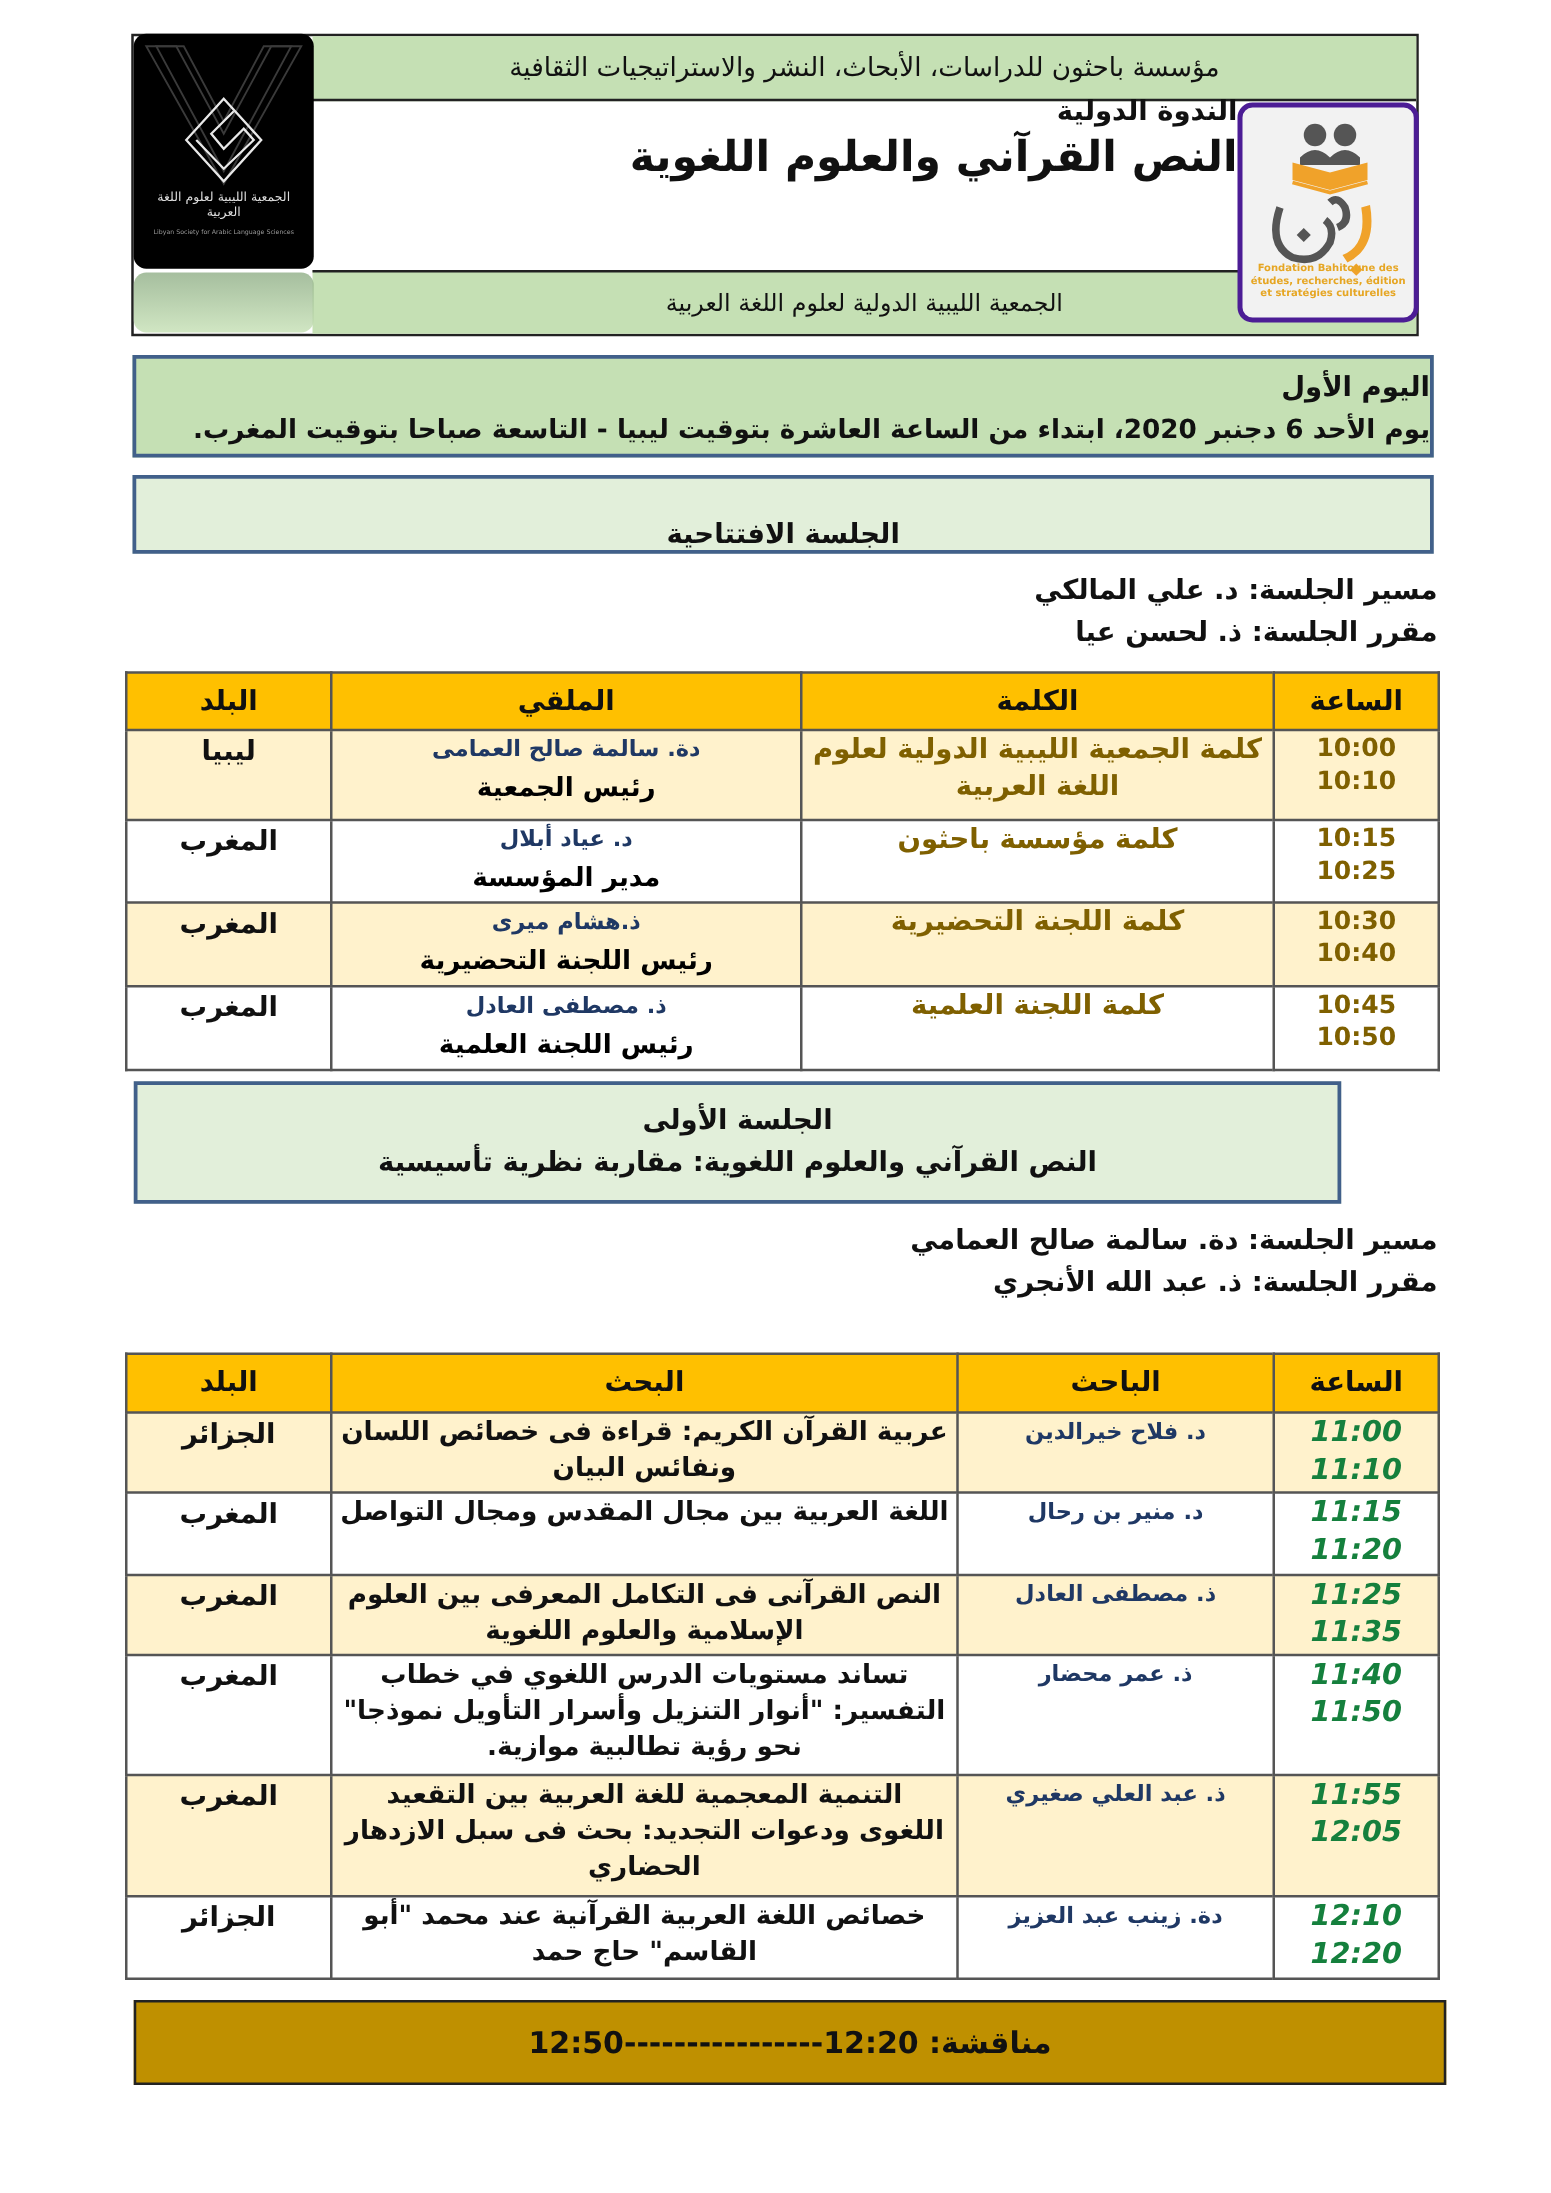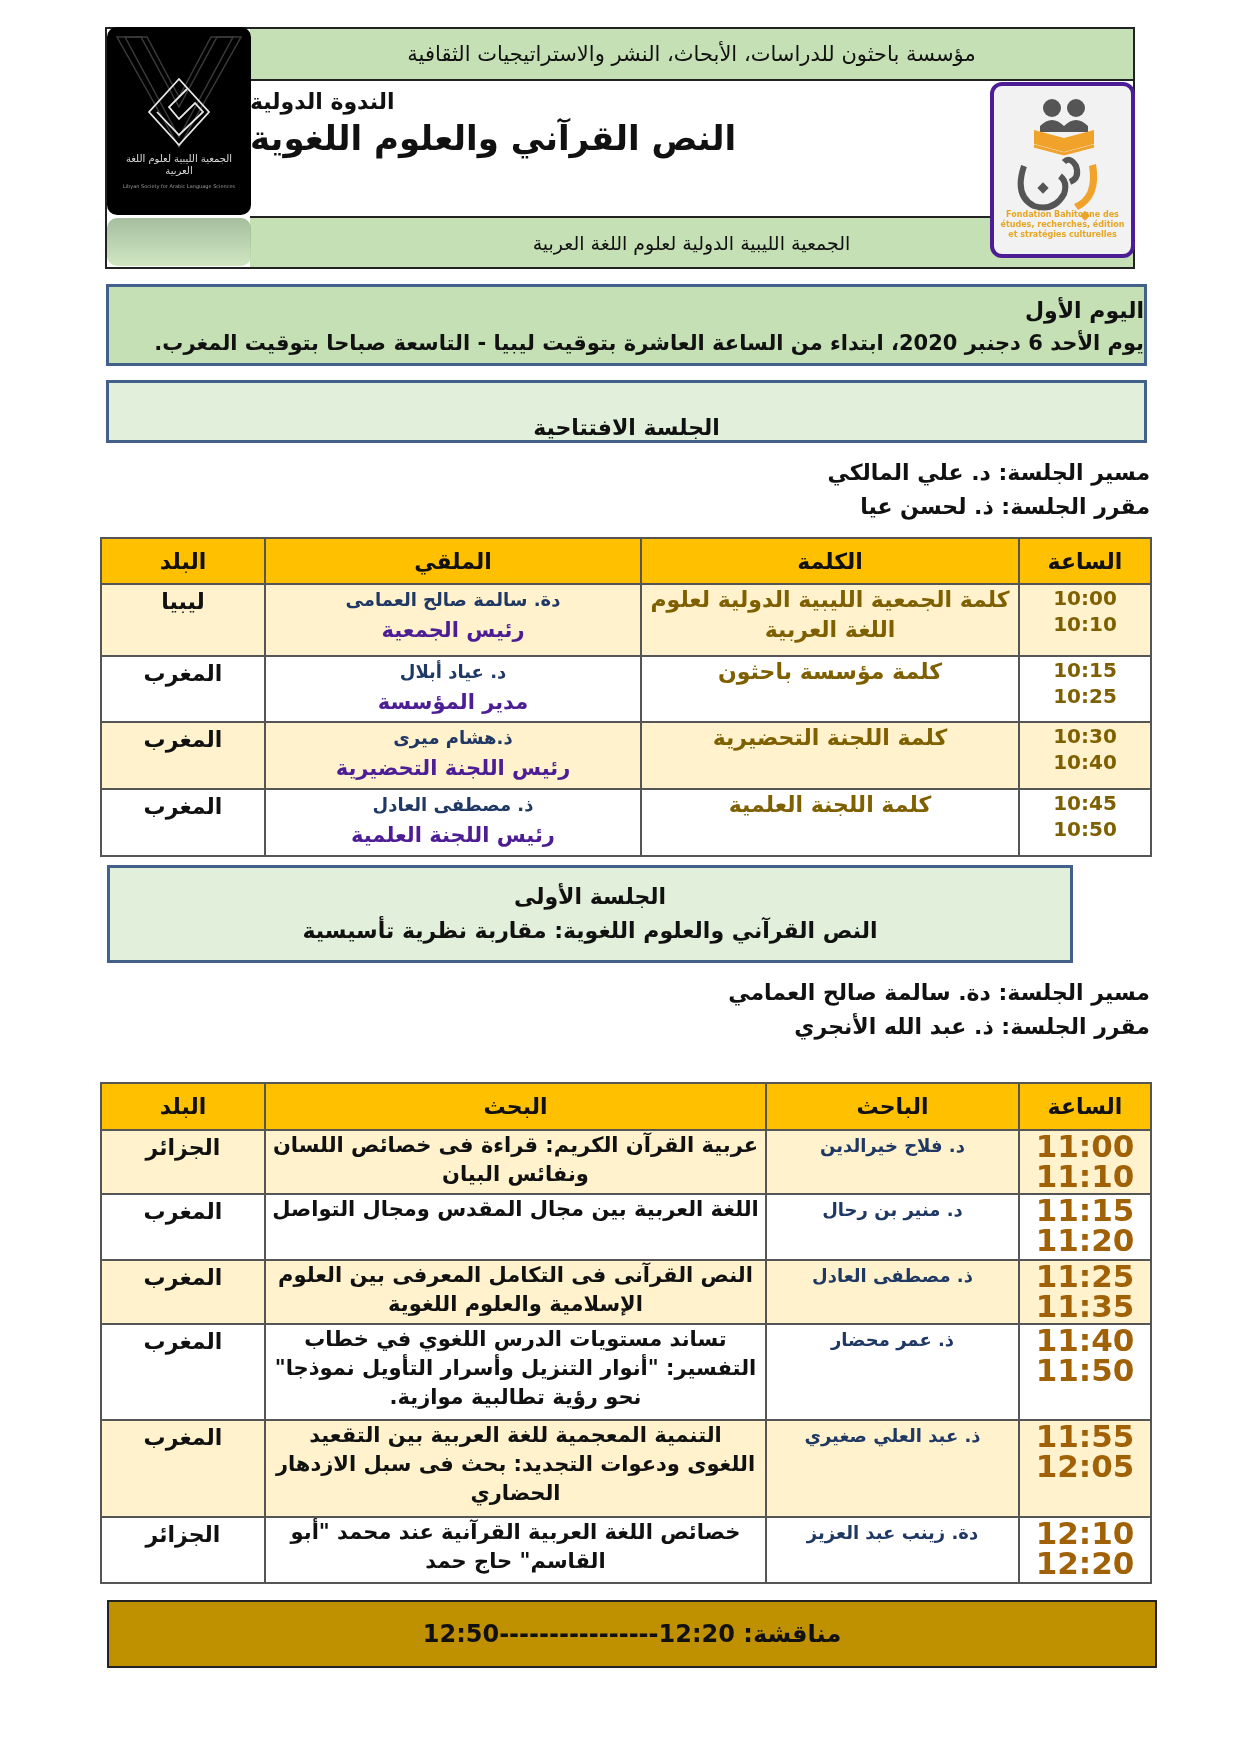--- a/index.html
+++ b/index.html
@@ -7,21 +7,21 @@
     width: 1241px; height: 1754px; position: relative; background: #ffffff;
     font-family: "DejaVu Sans", sans-serif; color: #111; overflow: hidden;
   }
   .abs { position: absolute; box-sizing: border-box; }
   .rtl { direction: rtl; }
 
   
   .hdr-frame { left: 105px; top: 27px; width: 1030px; height: 242px; border: 2px solid #222; background: #fff; }
   .hdr-top { left: 250px; top: 29px; width: 883px; height: 52px; background: #c5e0b4; border-bottom: 2px solid #222; display: flex; align-items: center; justify-content: center; font-size: 21px; }
   .hdr-bottom { left: 250px; top: 216px; width: 883px; height: 51px; background: #c5e0b4; border-top: 2px solid #222; display: flex; align-items: center; justify-content: center; font-size: 19px; }
-  .hdr-titles { left: 250px; top: 88px; width: 740px; height: 125px; text-align: left; }
+  .hdr-titles { left: 250px; top: 76px; width: 740px; height: 125px; text-align: right; }
   .hdr-titles .l1 { font-size: 22px; font-weight: bold; line-height: 28px; }
   .hdr-titles .l2 { font-size: 34px; font-weight: bold; line-height: 44px; }
   .hdr-titles .l3 { font-size: 26px; font-weight: bold; line-height: 34px; }
 
   .logo-left { left: 107px; top: 27px; width: 144px; height: 188px; background: #000; border-radius: 10px; overflow: hidden; }
   .logo-left .caption { position: absolute; left: 6px; right: 6px; bottom: 38px; color: #ddd; font-size: 10px; text-align: center; line-height: 12px; }
   .logo-left .caption2 { position: absolute; left: 6px; right: 6px; bottom: 26px; color: #999; font-size: 5px; text-align: center; }
   .logo-left-reflect { left: 107px; top: 218px; width: 144px; height: 48px; border-radius: 10px; background: linear-gradient(#8fae86, #c5e0b4); opacity: .8; }
 
   .logo-right { left: 990px; top: 82px; width: 145px; height: 176px; background: #f2f2f2; border: 4px solid #4c1d95; border-radius: 12px; }
@@ -38,24 +38,24 @@
   .sess-one .t2 { font-size: 22px; font-weight: bold; line-height: 34px; }
 
   .moderators { right: 91px; text-align: right; font-weight: bold; font-size: 22px; line-height: 34px; }
 
   
   table.sched { position: absolute; border-collapse: collapse; table-layout: fixed; direction: rtl; }
   table.sched td, table.sched th { border: 2px solid #555; padding: 0 6px; text-align: center; vertical-align: top; font-weight: bold; }
   table.sched th { background: #ffc000; font-size: 22px; vertical-align: middle; color: #111; }
   table.sched tr.alt td { background: #fff2cc; }
   .time { color: #7f6000; font-weight: normal; font-size: 20px; line-height: 26px; }
-  .time2 { color: #a16207; font-size: 31px; line-height: 30px; }
+  .time2 { color: #15803d; font-size: 23px; line-height: 30px; font-style: italic; }
   .speech { color: #7f6000; font-size: 22px; line-height: 30px; }
   .speaker-name { color: #1f3864; font-size: 18px; line-height: 30px; }
-  .speaker-role { color: #4c1d95; font-size: 21px; line-height: 30px; }
+  .speaker-role { color: #000000; font-size: 21px; line-height: 30px; }
   .country { color: #111; font-size: 22px; line-height: 34px; }
   .paper { color: #111; font-size: 21px; line-height: 29px; }
 
   .discussion { left: 107px; top: 1600px; width: 1050px; height: 68px; background: #bf9000; border: 2px solid #222; display: flex; align-items: center; justify-content: center; font-size: 24px; font-weight: bold; direction: rtl; }
 </style>
 </head>
 <body>
 
 <div class="abs hdr-frame"></div>
 <div class="abs hdr-top rtl">

